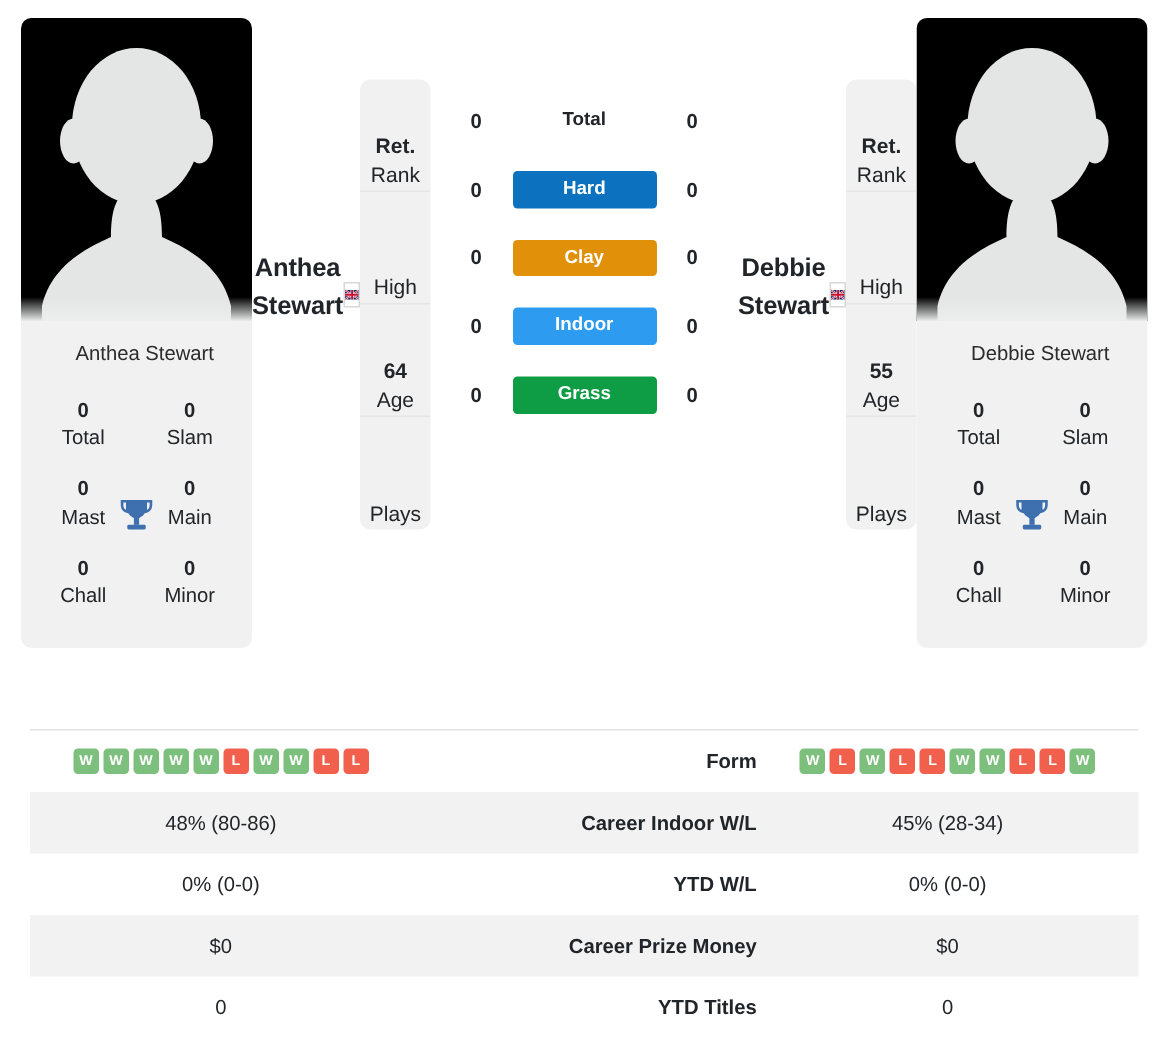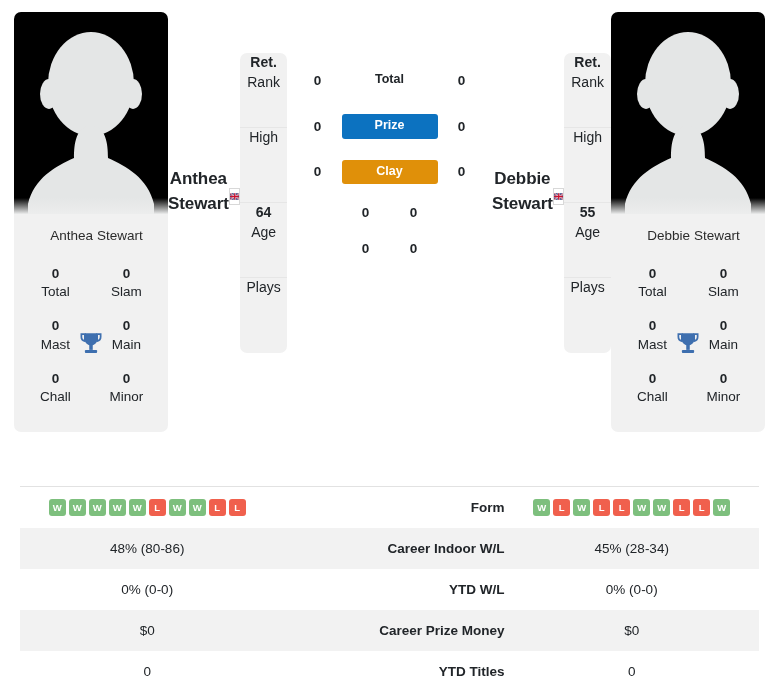--- a/index.html
+++ b/index.html
@@ -97,21 +97,21 @@
     width: 119px;
     background: #f1f1f1;
     border-radius: 7px;
     overflow: hidden;
   }
   .info-row {
     height: 75px;
     display: flex;
     flex-direction: column;
     align-items: center;
-    justify-content: flex-start;
+    justify-content: flex-end;
     border-bottom: 1px solid #e6e6e6;
   }
   .info-row:last-child { border-bottom: none; }
   .info-row .v { font-size: 14px; font-weight: bold; color: #212529; line-height: 1.4; }
   .info-row .l { font-size: 14px; color: #212529; line-height: 1.4; }
 
   
   .surface-col {
     flex: 1 1 auto;
     display: flex;
@@ -277,34 +277,36 @@
     </div>
 
     <div class="surface-col">
       <div class="srow">
         <div class="snum">0</div>
         <div class="sbadge plain">Total</div>
         <div class="snum">0</div>
       </div>
       <div class="srow">
         <div class="snum">0</div>
-        <div class="sbadge" style="background:#0c72c0">Prize</div>
+        <div class="sbadge" style="background:#0c72c0">Hard</div>
         <div class="snum">0</div>
       </div>
       <div class="srow">
         <div class="snum">0</div>
         <div class="sbadge" style="background:#e09009">Clay</div>
         <div class="snum">0</div>
       </div>
       <div class="srow">
         <div class="snum">0</div>
+        <div class="sbadge" style="background:#2c9bf0">Indoor</div>
         <div class="snum">0</div>
       </div>
       <div class="srow">
         <div class="snum">0</div>
+        <div class="sbadge" style="background:#0e9c44">Grass</div>
         <div class="snum">0</div>
       </div>
     </div>
 
     <div class="mid-col right">
       <div class="p-title">
         <span>Debbie</span><br>
         <span>Stewart</span>
       </div>
       <svg class="flag" viewBox="0 0 60 40">

